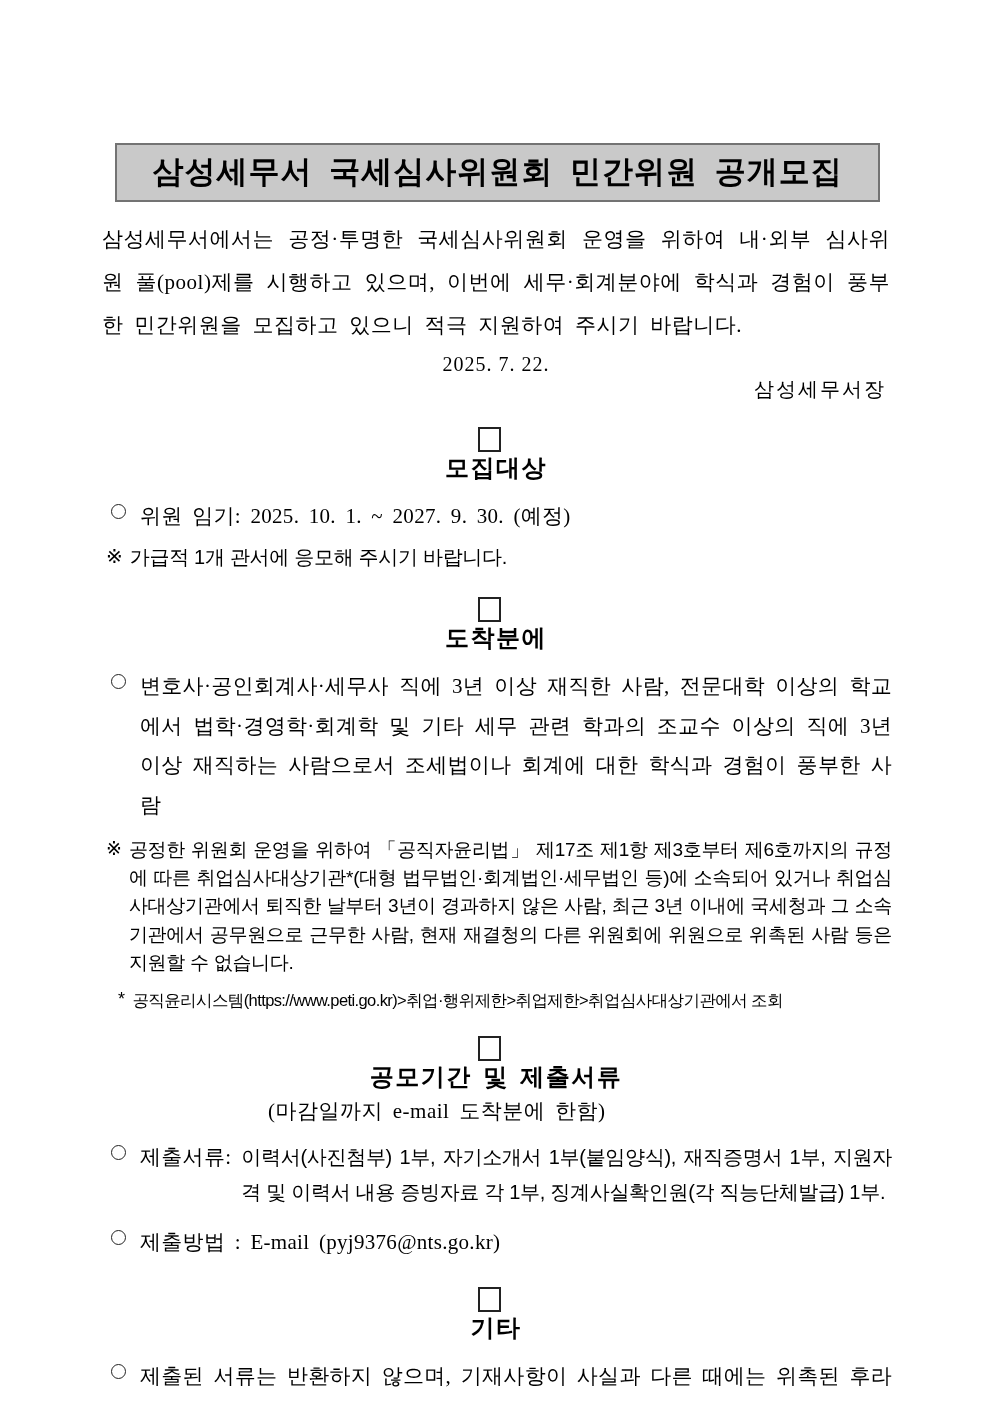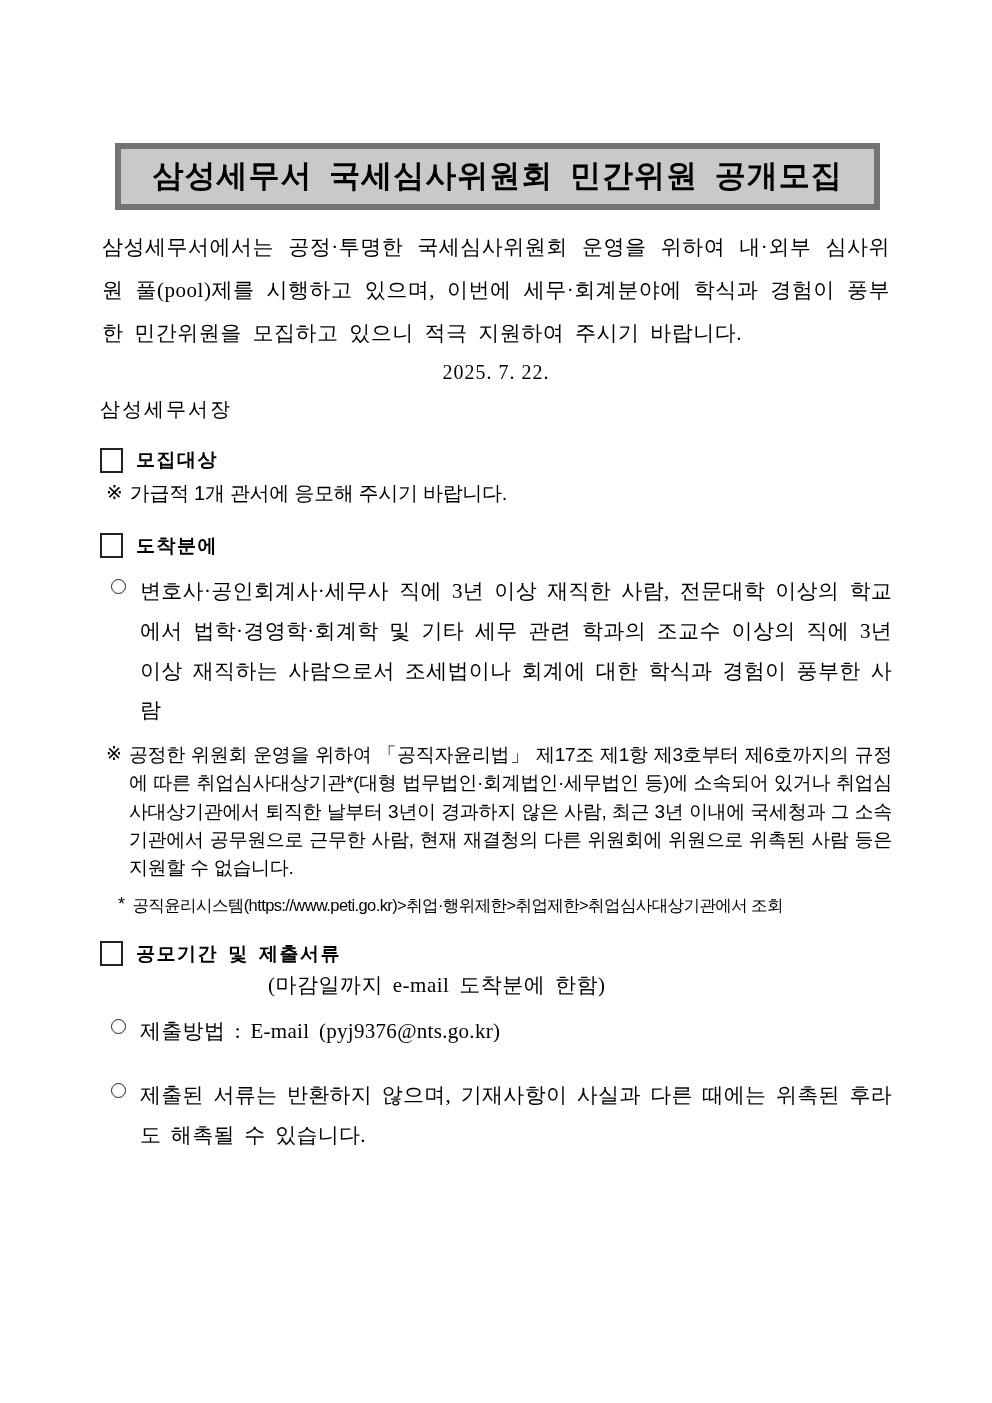--- a/index.html
+++ b/index.html
@@ -8,21 +8,21 @@
     font-family:"Liberation Serif","DejaVu Serif",serif;
     color:#000;position:relative;overflow:hidden;
   }
   .page{
     box-sizing:border-box;
     padding:143px 100px 0 100px;
   }
   
   .title-box{
     margin:0 12px 0 15px;
-    border:6px solid #737373;
+    border:2px solid #737373;
     background:#c9c9c9;
     text-align:center;
     font-weight:bold;
     font-size:31px;
     letter-spacing:1px;
     word-spacing:8px;
     padding:6px 0 7px 0;
   }
   
   .intro{
@@ -33,32 +33,34 @@
     letter-spacing:0.5px;
     word-spacing:5px;
   }
   .date-line{
     text-align:center;
     font-size:20px;
     margin-top:6px;
     letter-spacing:1px;
   }
   .signer-line{
+    text-align:right;
     font-size:20px;
-    margin-top:12px;
+    margin-top:0;
     padding-right:6px;
     letter-spacing:2px;
   }
   
   .section{margin-top:24px;}
   .sec-head{
     display:flex;align-items:center;
-    font-size:19px;font-weight:bold;
+    font-size:24px;font-weight:bold;
     letter-spacing:1.5px;word-spacing:4px;
     margin:0 0 4px 0;
+    flex-direction:column;
   }
   .sq{
     flex:none;display:inline-block;
     width:19px;height:21px;
     border:2px solid #222;
     margin-right:13px;
   }
   .item{
     display:flex;
     margin-top:13px;
@@ -133,20 +135,24 @@
   <p class="intro">삼성세무서에서는 공정·투명한 국세심사위원회 운영을 위하여 내·외부 심사위원 풀(pool)제를 시행하고 있으며, 이번에 세무·회계분야에 학식과 경험이 풍부한 민간위원을 모집하고 있으니 적극 지원하여 주시기 바랍니다.</p>
 
   <div class="date-line">2025. 7. 22.</div>
   <div class="signer-line">삼성세무서장</div>
 
   <div class="section">
     <div class="sec-head">
       <span class="sq"></span>
       <span>모집대상</span>
     </div>
+    <div class="item">
+      <span class="ring"></span>
+      <span class="item-text">위원 임기: 2025. 10. 1.  ~  2027. 9. 30. (예정)</span>
+    </div>
     <div class="note" style="font-size:20px;margin-top:6px;">
       <span class="marker">※</span>
       <span class="note-text">가급적 1개 관서에 응모해 주시기 바랍니다.</span>
     </div>
   </div>
 
   <div class="section">
     <div class="sec-head">
       <span class="sq"></span>
       <span>도착분에</span>
@@ -166,25 +172,34 @@
   </div>
 
   <div class="section">
     <div class="sec-head">
       <span class="sq"></span>
       <span>공모기간 및 제출서류</span>
     </div>
     <div class="sub-line">(마감일까지 e-mail 도착분에 한함)</div>
     <div class="item">
       <span class="ring"></span>
+      <span class="item-label">제출서류:</span>
+      <span class="item-value-sans">이력서(사진첨부) 1부, 자기소개서 1부(붙임양식), 재직증명서 1부, 지원자격 및 이력서 내용 증빙자료 각 1부, 징계사실확인원(각 직능단체발급) 1부.</span>
+    </div>
+    <div class="item">
+      <span class="ring"></span>
       <span class="item-text">제출방법 : E-mail (pyj9376@nts.go.kr)</span>
     </div>
   </div>
 
   <div class="section">
+    <div class="sec-head">
+      <span class="sq"></span>
+      <span>기타</span>
+    </div>
     <div class="item">
       <span class="ring"></span>
       <span class="item-text">제출된 서류는 반환하지 않으며, 기재사항이 사실과 다른 때에는 위촉된 후라도 해촉될 수 있습니다.</span>
     </div>
 
   </div>
 
 </div>
 
 </body></html>

